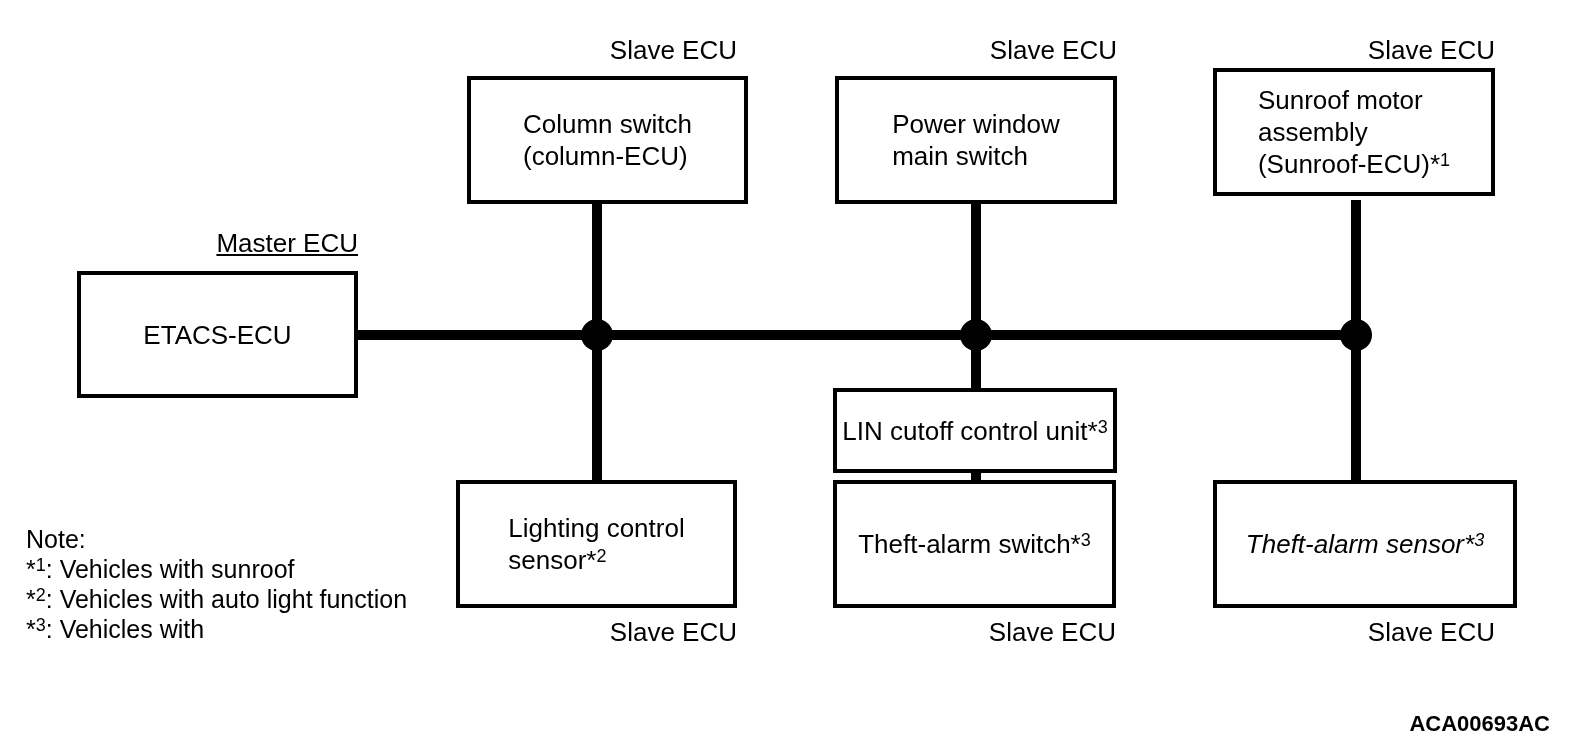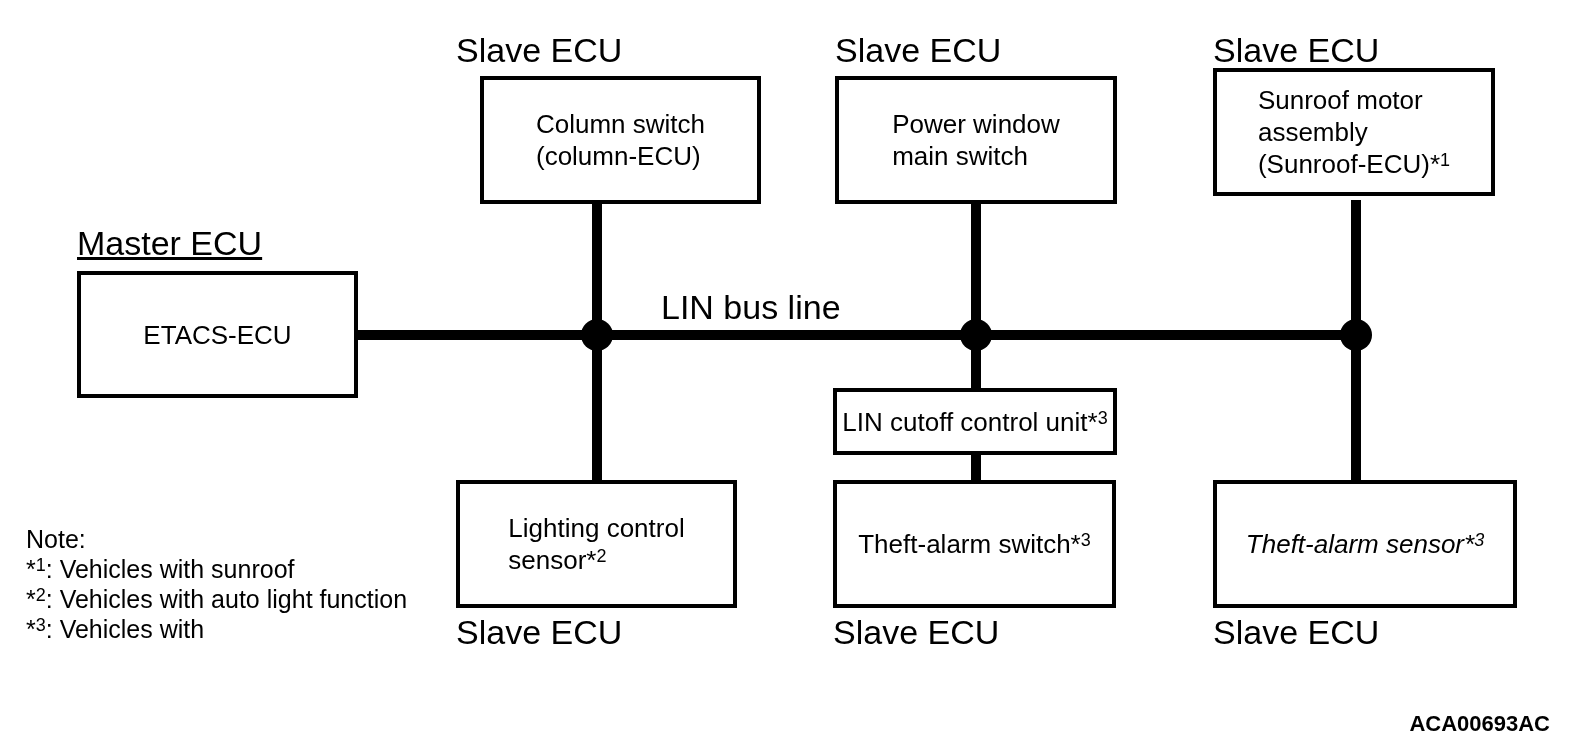--- a/index.html
+++ b/index.html
@@ -46,23 +46,23 @@
     line-height: 32px;
     text-align: left;
     white-space: nowrap;
   }
   .box .txt.center {
     text-align: left;
   }
   
   .caption {
     position: absolute;
-    font-size: 34px;
+    font-size: 26px;
     line-height: 30px;
-    text-align: left;
+    text-align: right;
     z-index: 3;
     white-space: nowrap;
   }
   .sup {
     font-size: 18px;
     position: relative;
     top: -7px;
     line-height: 0;
   }
   
@@ -96,33 +96,32 @@
 
   <div class="vline" style="left:592px; top:200px; width:10px; height:284px;"></div>
   <div class="vline" style="left:971px; top:200px; width:10px; height:192px;"></div>
   <div class="vline" style="left:971px; top:450px; width:10px; height:34px;"></div>
   <div class="vline" style="left:1351px; top:200px; width:10px; height:284px;"></div>
 
   <div class="dot" style="left:581px; top:319px;"></div>
   <div class="dot" style="left:960px; top:319px;"></div>
   <div class="dot" style="left:1340px; top:319px;"></div>
 
-  <div class="caption" style="left:661px; top:292px; width:250px;">LIN bus line</div>
 
   <div class="caption" style="left:456px; top:35px; width:281px;">Slave ECU</div>
   <div class="caption" style="left:835px; top:35px; width:282px;">Slave ECU</div>
   <div class="caption" style="left:1213px; top:35px; width:282px;">Slave ECU</div>
 
   <div class="caption" style="left:77px; top:228px; width:281px;text-decoration:underline;">Master ECU</div>
 
   <div class="box" style="left:77px; top:271px; width:281px; height:127px;">
     <div class="txt center">ETACS-ECU</div>
   </div>
 
-  <div class="box" style="left:480px; top:76px; width:281px; height:128px;">
+  <div class="box" style="left:467px; top:76px; width:281px; height:128px;">
     <div class="txt">
       <div>Column switch</div>
       <div>(column-ECU)</div>
     </div>
   </div>
 
   <div class="box" style="left:835px; top:76px; width:282px; height:128px;justify-content:center;">
     <div class="txt">
       <div>Power window</div>
       <div>main switch</div>
@@ -130,21 +129,21 @@
   </div>
 
   <div class="box" style="left:1213px; top:68px; width:282px; height:128px;">
     <div class="txt">
       <div>Sunroof motor</div>
       <div>assembly</div>
       <div><span>(Sunroof-ECU)*</span><span class="sup">1</span></div>
     </div>
   </div>
 
-  <div class="box" style="left:833px; top:388px; width:284px; height:67px;">
+  <div class="box" style="left:833px; top:388px; width:284px; height:85px;">
     <div class="txt center">
       <span>LIN cutoff control unit*</span><span class="sup">3</span>
     </div>
   </div>
 
   <div class="box" style="left:456px; top:480px; width:281px; height:128px;">
     <div class="txt">
       <div>Lighting control</div>
       <div><span>sensor*</span><span class="sup">2</span></div>
     </div>

